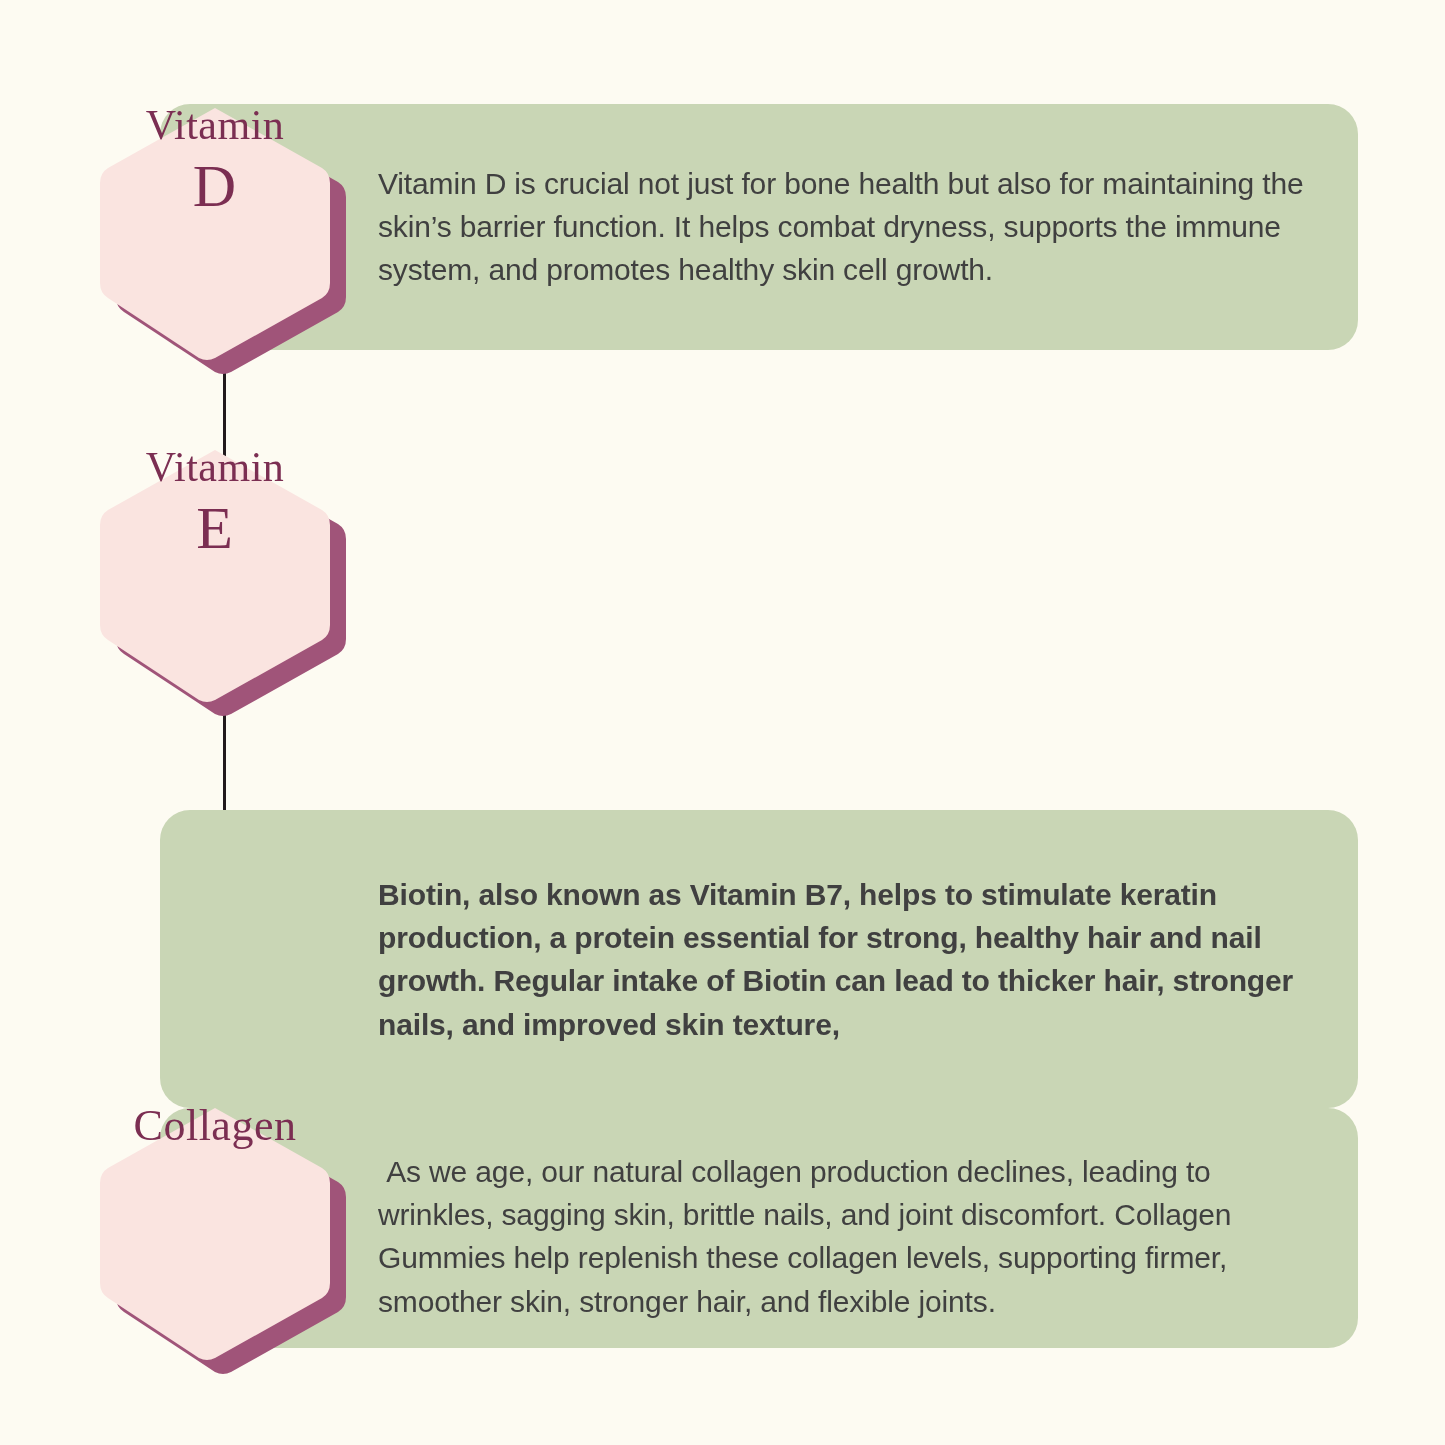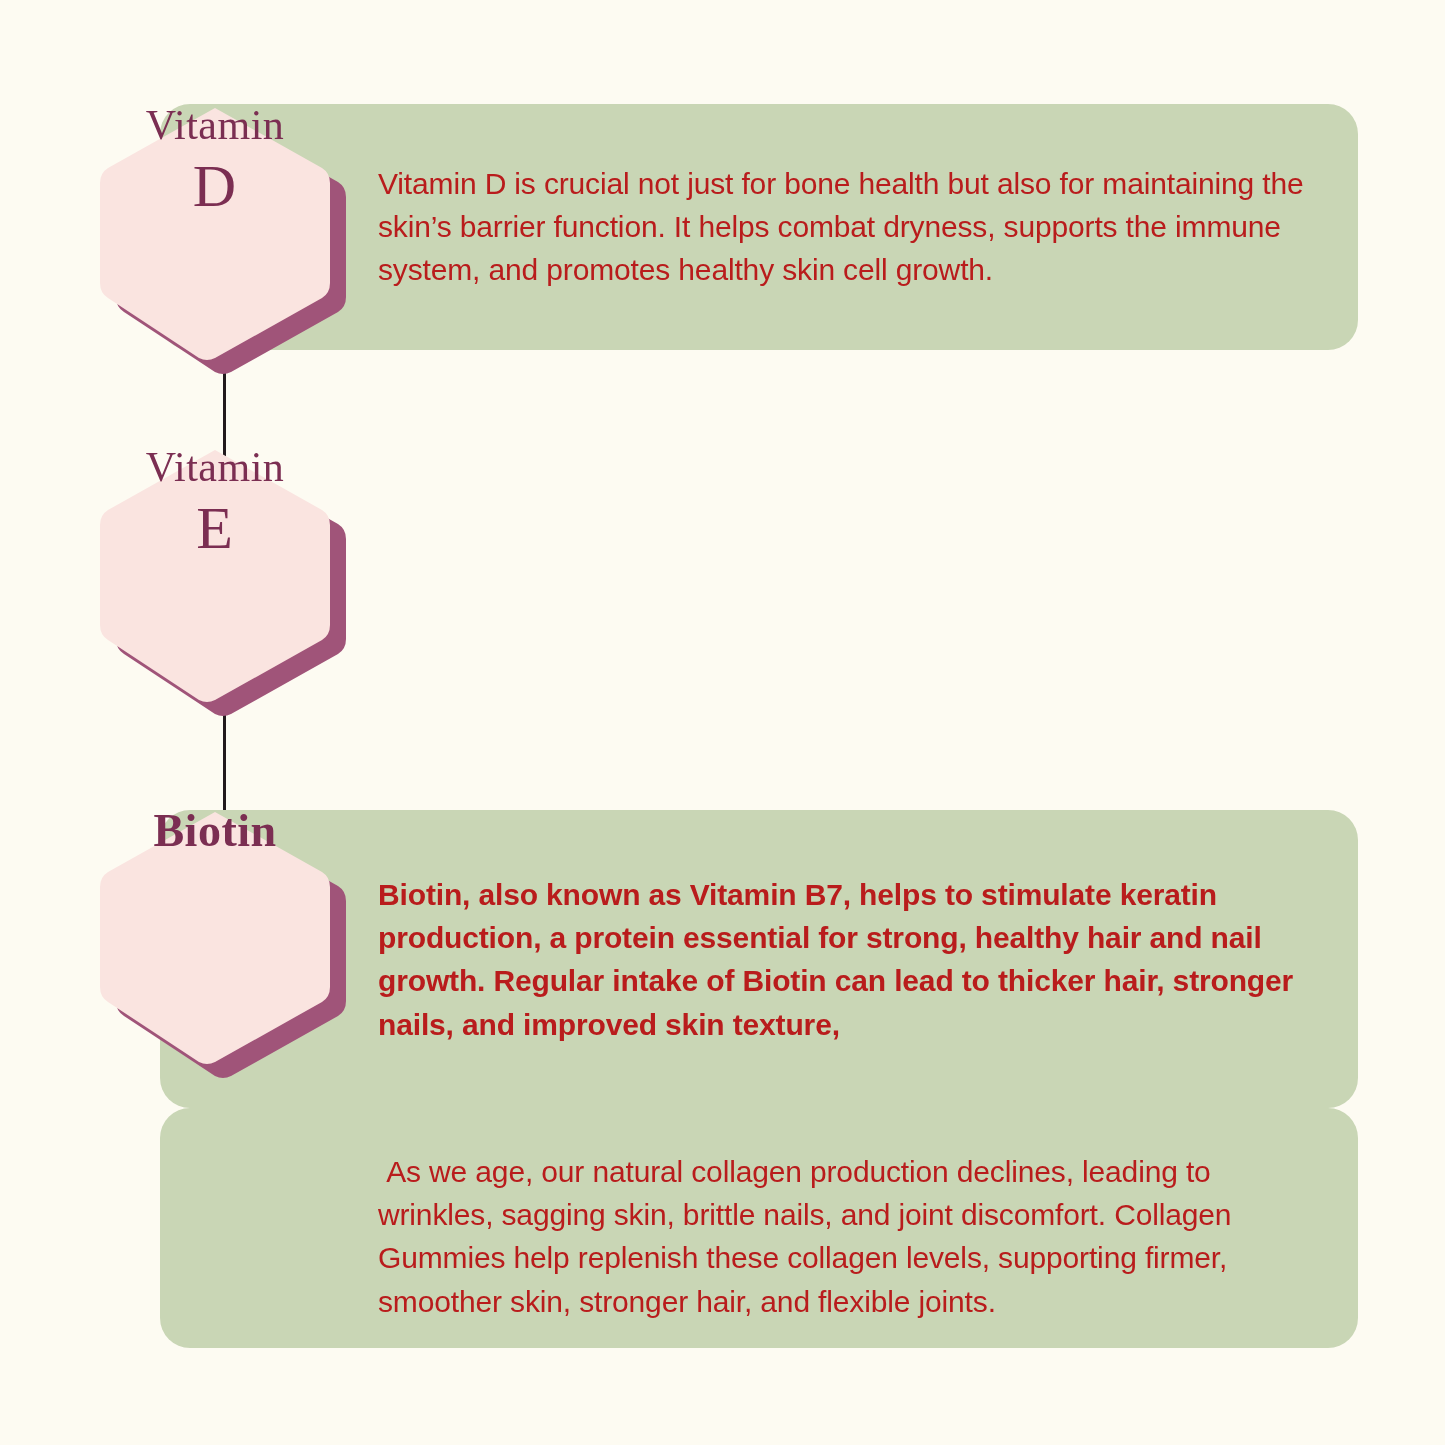--- a/index.html
+++ b/index.html
@@ -55,21 +55,21 @@
     border-radius: 30px;
     z-index: 2;
   }
 
   .desc-text {
     position: absolute;
     left: 218px;
     right: 30px;
     top: 50%;
     transform: translateY(-50%);
-    color: #b91c1c;
+    color: #404040;
     font-family: "Liberation Sans", sans-serif;
     font-size: 30px;
     line-height: 1.44;
     letter-spacing: -0.15px;
     white-space: pre-wrap;
   }
   .row.r1 .desc-text { font-size: 30px; }
   .row.r2 .desc-text { font-size: 30px; }
   .row.r3 .desc-text { font-size: 30px; }
   .row.r4 .desc-text { font-size: 30px; margin-top: 8px; }
@@ -180,37 +180,37 @@
         <span class="l1">Vitamin</span>
         <span class="l2">E</span>
       </div>
     </div>
   </div>
 
   <div class="row r3">
     <div class="desc-card">
       <div class="desc-text">Biotin, also known as Vitamin B7, helps to stimulate keratin production, a protein essential for strong, healthy hair and nail growth. Regular intake of Biotin can lead to thicker hair, stronger nails, and improved skin texture,</div>
     </div>
-    <div class="hex-wrap">
-      <div class="hex-shadow">
-        <svg width="238" height="258" viewBox="0 0 238 258" xmlns="http://www.w3.org/2000/svg">
-          <path d="M119 4 L226 64 Q234 69 234 79 L234 179 Q234 189 226 194 L119 254 Q111 258 103 254 L12 194 Q4 189 4 179 L4 79 Q4 69 12 64 Z" fill="#A05479"></path>
-        </svg>
-      </div>
-      <div class="hex-face">
-        <svg width="238" height="258" viewBox="0 0 238 258" xmlns="http://www.w3.org/2000/svg">
-          <path d="M119 4 L226 64 Q234 69 234 79 L234 179 Q234 189 226 194 L119 254 Q111 258 103 254 L12 194 Q4 189 4 179 L4 79 Q4 69 12 64 Z" fill="#FAE4E0"></path>
-        </svg>
-      </div>
-      <div class="hex-label single">
-        <span class="l1">Biotin</span>
-
-      </div>
-    </div>
   </div>
 
   <div class="row r4">
     <div class="desc-card">
       <div class="desc-text"> As we age, our natural collagen production declines, leading to wrinkles, sagging skin, brittle nails, and joint discomfort. Collagen Gummies help replenish these collagen levels, supporting firmer, smoother skin, stronger hair, and flexible joints.</div>
     </div>
+    <div class="hex-wrap">
+      <div class="hex-shadow">
+        <svg width="238" height="258" viewBox="0 0 238 258" xmlns="http://www.w3.org/2000/svg">
+          <path d="M119 4 L226 64 Q234 69 234 79 L234 179 Q234 189 226 194 L119 254 Q111 258 103 254 L12 194 Q4 189 4 179 L4 79 Q4 69 12 64 Z" fill="#A05479"></path>
+        </svg>
+      </div>
+      <div class="hex-face">
+        <svg width="238" height="258" viewBox="0 0 238 258" xmlns="http://www.w3.org/2000/svg">
+          <path d="M119 4 L226 64 Q234 69 234 79 L234 179 Q234 189 226 194 L119 254 Q111 258 103 254 L12 194 Q4 189 4 179 L4 79 Q4 69 12 64 Z" fill="#FAE4E0"></path>
+        </svg>
+      </div>
+      <div class="hex-label single wide">
+        <span class="l1">Collagen</span>
+
+      </div>
+    </div>
   </div>
 
 </div>
 
 </body></html>

